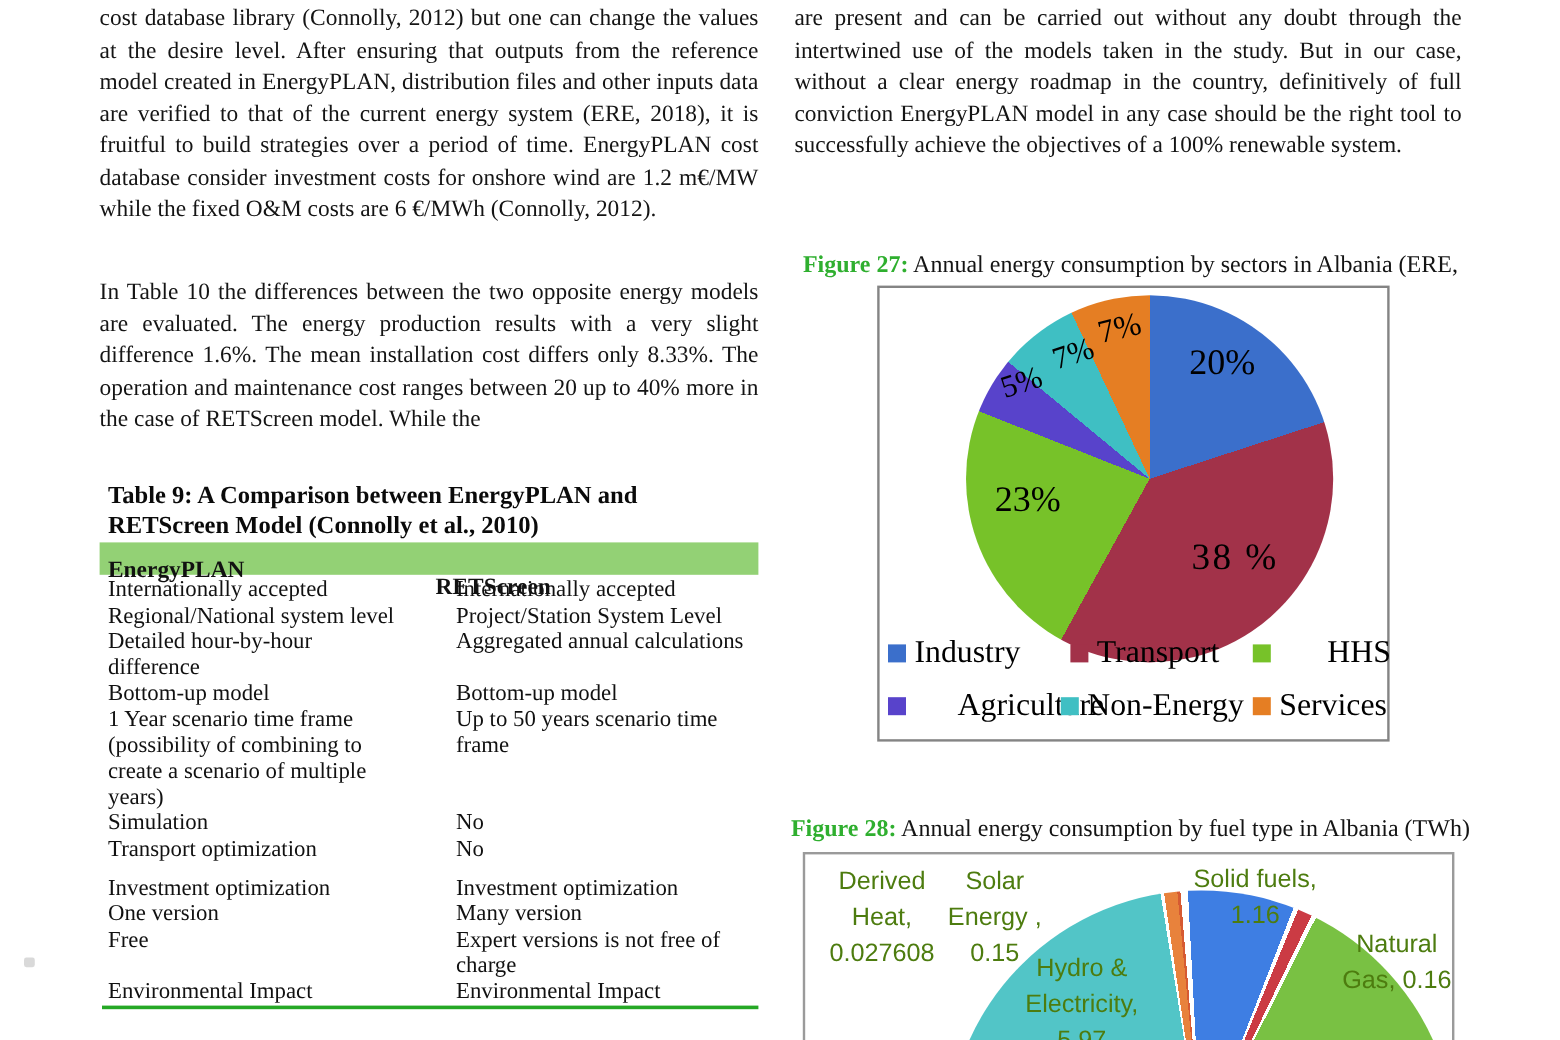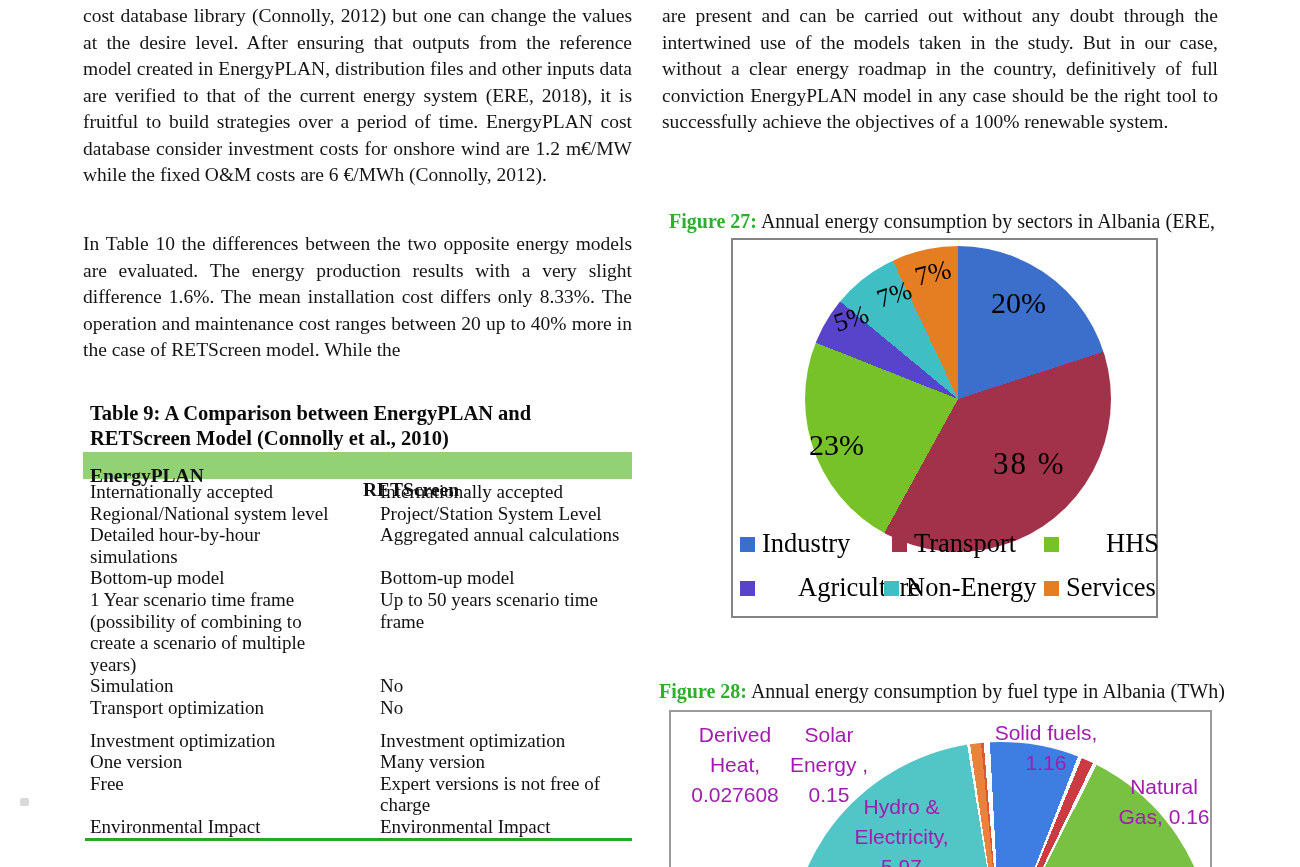--- a/index.html
+++ b/index.html
@@ -39,21 +39,21 @@
          background:conic-gradient(from 0deg,
            #3B6FCB 0deg 72deg,
            #A23249 72deg 208.8deg,
            #77C229 208.8deg 291.6deg,
            #5843CB 291.6deg 309.6deg,
            #3FBFC3 309.6deg 334.8deg,
            #E57E23 334.8deg 360deg);}
   .slice-label{position:absolute;font-size:30px;color:#000;}
   .sl-20{left:258px;top:46px;}
   .sl-38{left:260px;top:206px;font-size:31px;letter-spacing:2px;}
-  .sl-23{left:76px;top:160px;margin-top:28px;}
+  .sl-23{left:96px;top:160px;}
   .sl-5{left:101px;top:64px;font-size:26px;transform:rotate(-18deg);}
   .sl-7a{left:144px;top:40px;font-size:26px;transform:rotate(-18deg);}
   .sl-7b{left:182px;top:18px;font-size:27px;transform:rotate(-14deg);}
   .legend-item{position:absolute;display:flex;font-size:26.5px;color:#000;}
   .swatch{width:15px;height:15px;margin:9px 7px 0 0;flex:none;}
   .li-0{left:7px;top:288px;}   .li-1{left:159px;top:288px;} .li-2{left:311px;top:288px;gap:40px;}
   .li-3{left:7px;top:332px;gap:36px;}   .li-4{left:151px;top:332px;} .li-5{left:311px;top:332px;}
   .sw-industry{background:#3B6FCB;} .sw-transport{background:#A23249;} .sw-hhs{background:#77C229;}
   .sw-agriculture{background:#5843CB;} .sw-nonenergy{background:#3FBFC3;} .sw-services{background:#E57E23;}
   
@@ -65,21 +65,21 @@
            #ffffff 24.3deg 25.4deg,
            #CB3B44 25.4deg 28.7deg,
            #ffffff 28.7deg 29.8deg,
            #79C143 29.8deg 232.8deg,
            #52C5C7 232.8deg 353.8deg,
            #ffffff 353.8deg 354.6deg,
            #E8823C 354.6deg 357.6deg,
            #D65A32 357.6deg 358.3deg,
            #ffffff 358.3deg 360deg);}
   .f28-label{position:absolute;font-family:"Liberation Sans", sans-serif;font-size:21px;
-             line-height:30px;color:#a21caf;text-align:center;white-space:pre-line;}
+             line-height:30px;color:#4d7c0f;text-align:center;white-space:pre-line;}
   .fl-derived{left:8px;top:8px;width:112px;}
   .fl-solar{left:108px;top:8px;width:100px;}
   .fl-solid{left:300px;top:6px;width:150px;}
   .fl-natural{left:438px;top:60px;width:110px;}
   .fl-hydro{left:168px;top:80px;width:125px;}
 </style>
 </head>
 <body>
 
 <div class="page">
@@ -100,21 +100,21 @@
       <div class="tbl-row">
         <span class="c1">Internationally accepted</span>
         <span class="c2">Internationally accepted</span>
       </div>
       <div class="tbl-row">
         <span class="c1">Regional/National system level</span>
         <span class="c2">Project/Station System Level</span>
       </div>
       <div class="tbl-row">
         <span class="c1">Detailed hour-by-hour
-simulations</span>
+difference</span>
         <span class="c2">Aggregated annual calculations</span>
       </div>
       <div class="tbl-row">
         <span class="c1">Bottom-up model</span>
         <span class="c2">Bottom-up model</span>
       </div>
       <div class="tbl-row">
         <span class="c1">1 Year scenario time frame
 (possibility of combining to
 create a scenario of multiple

